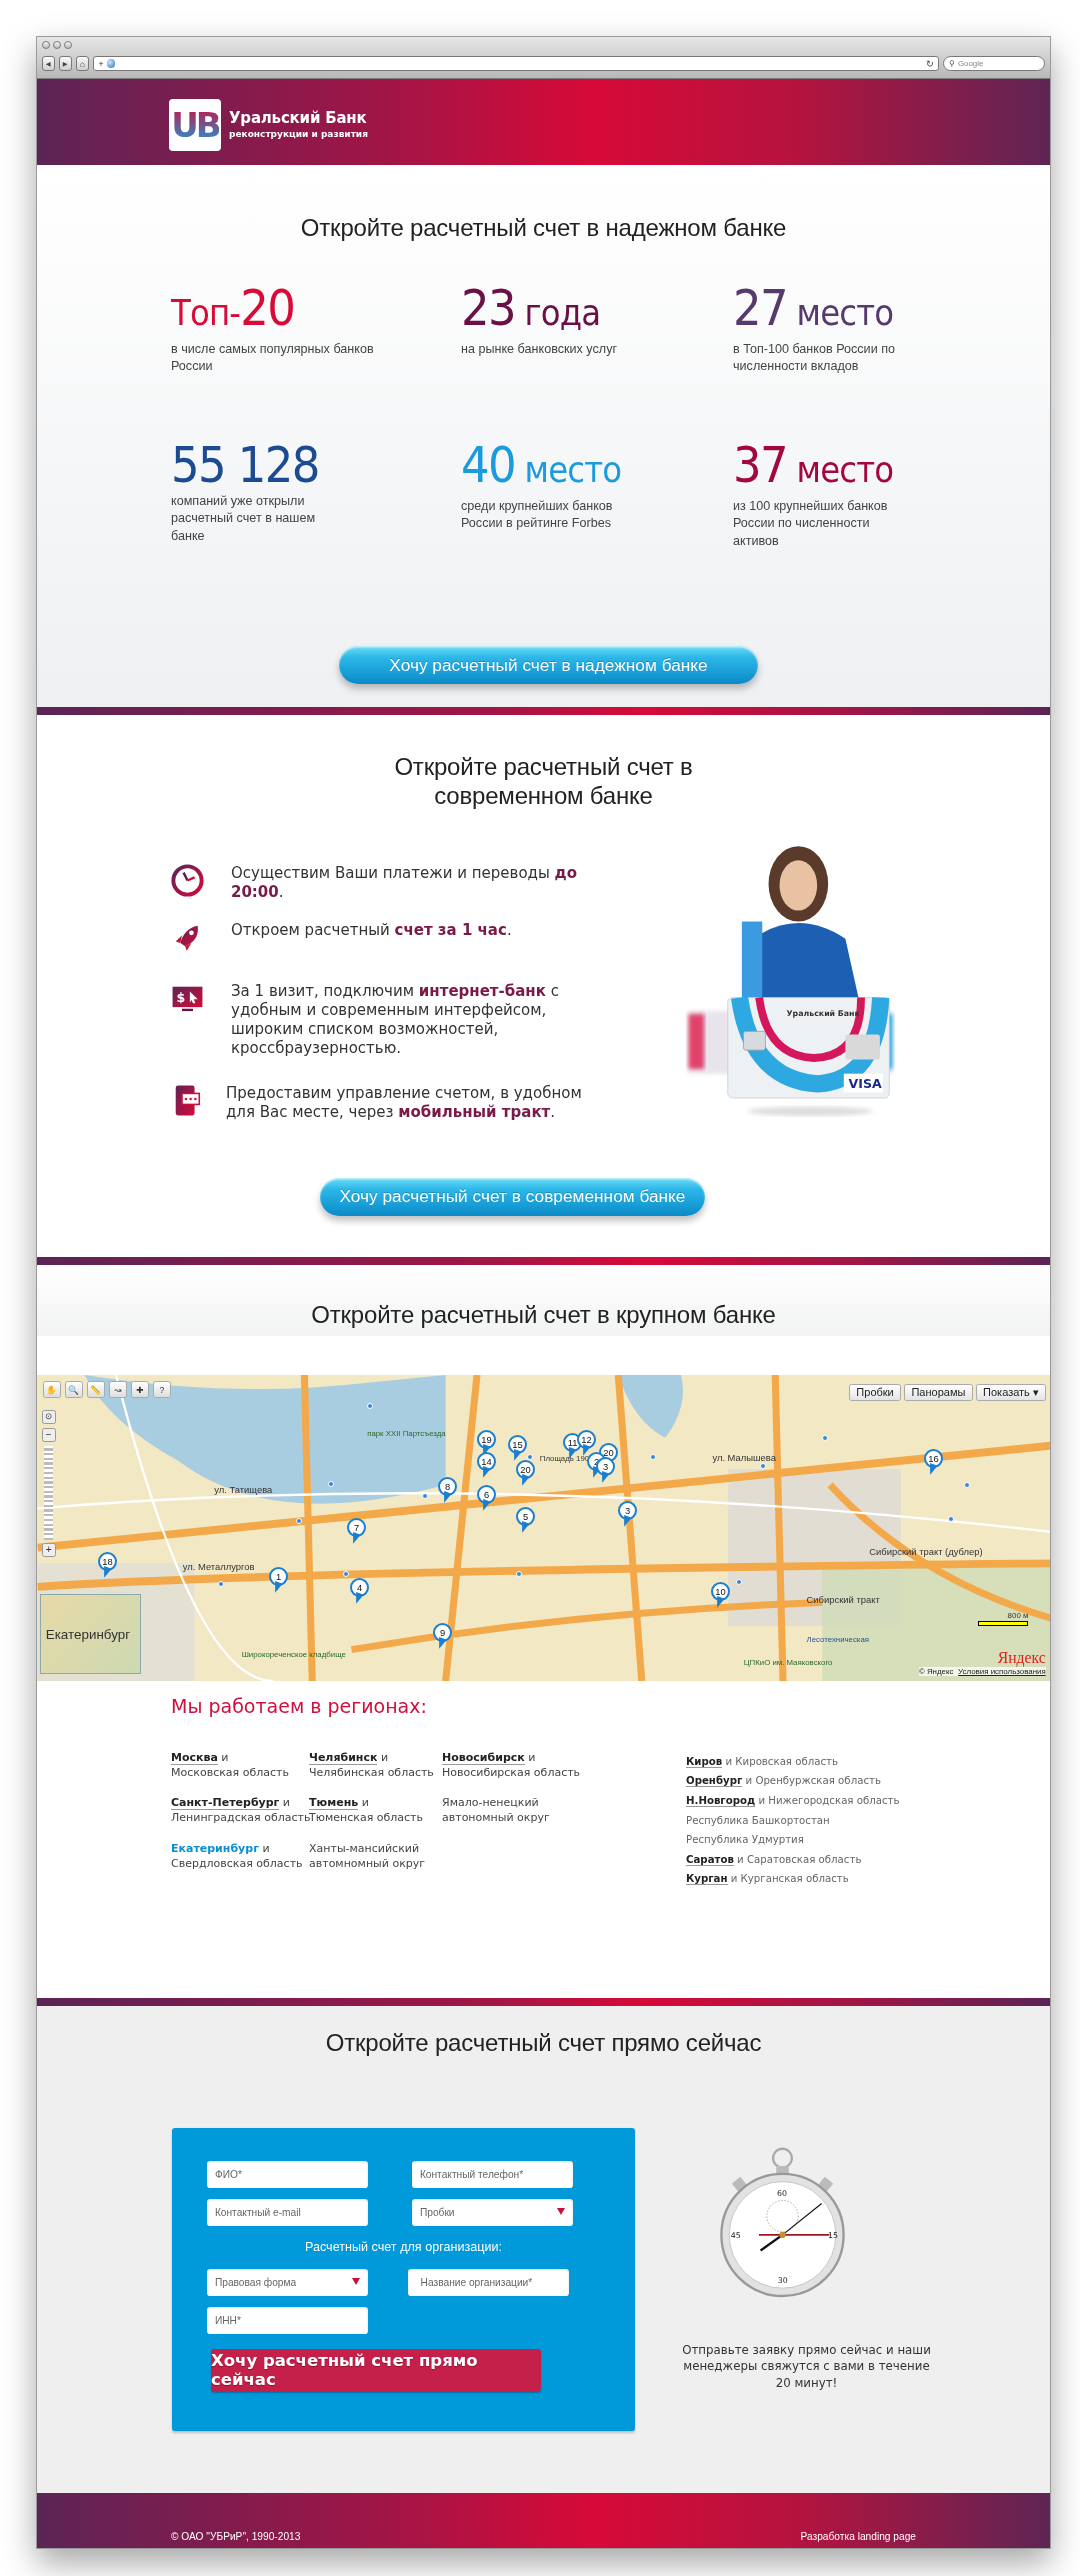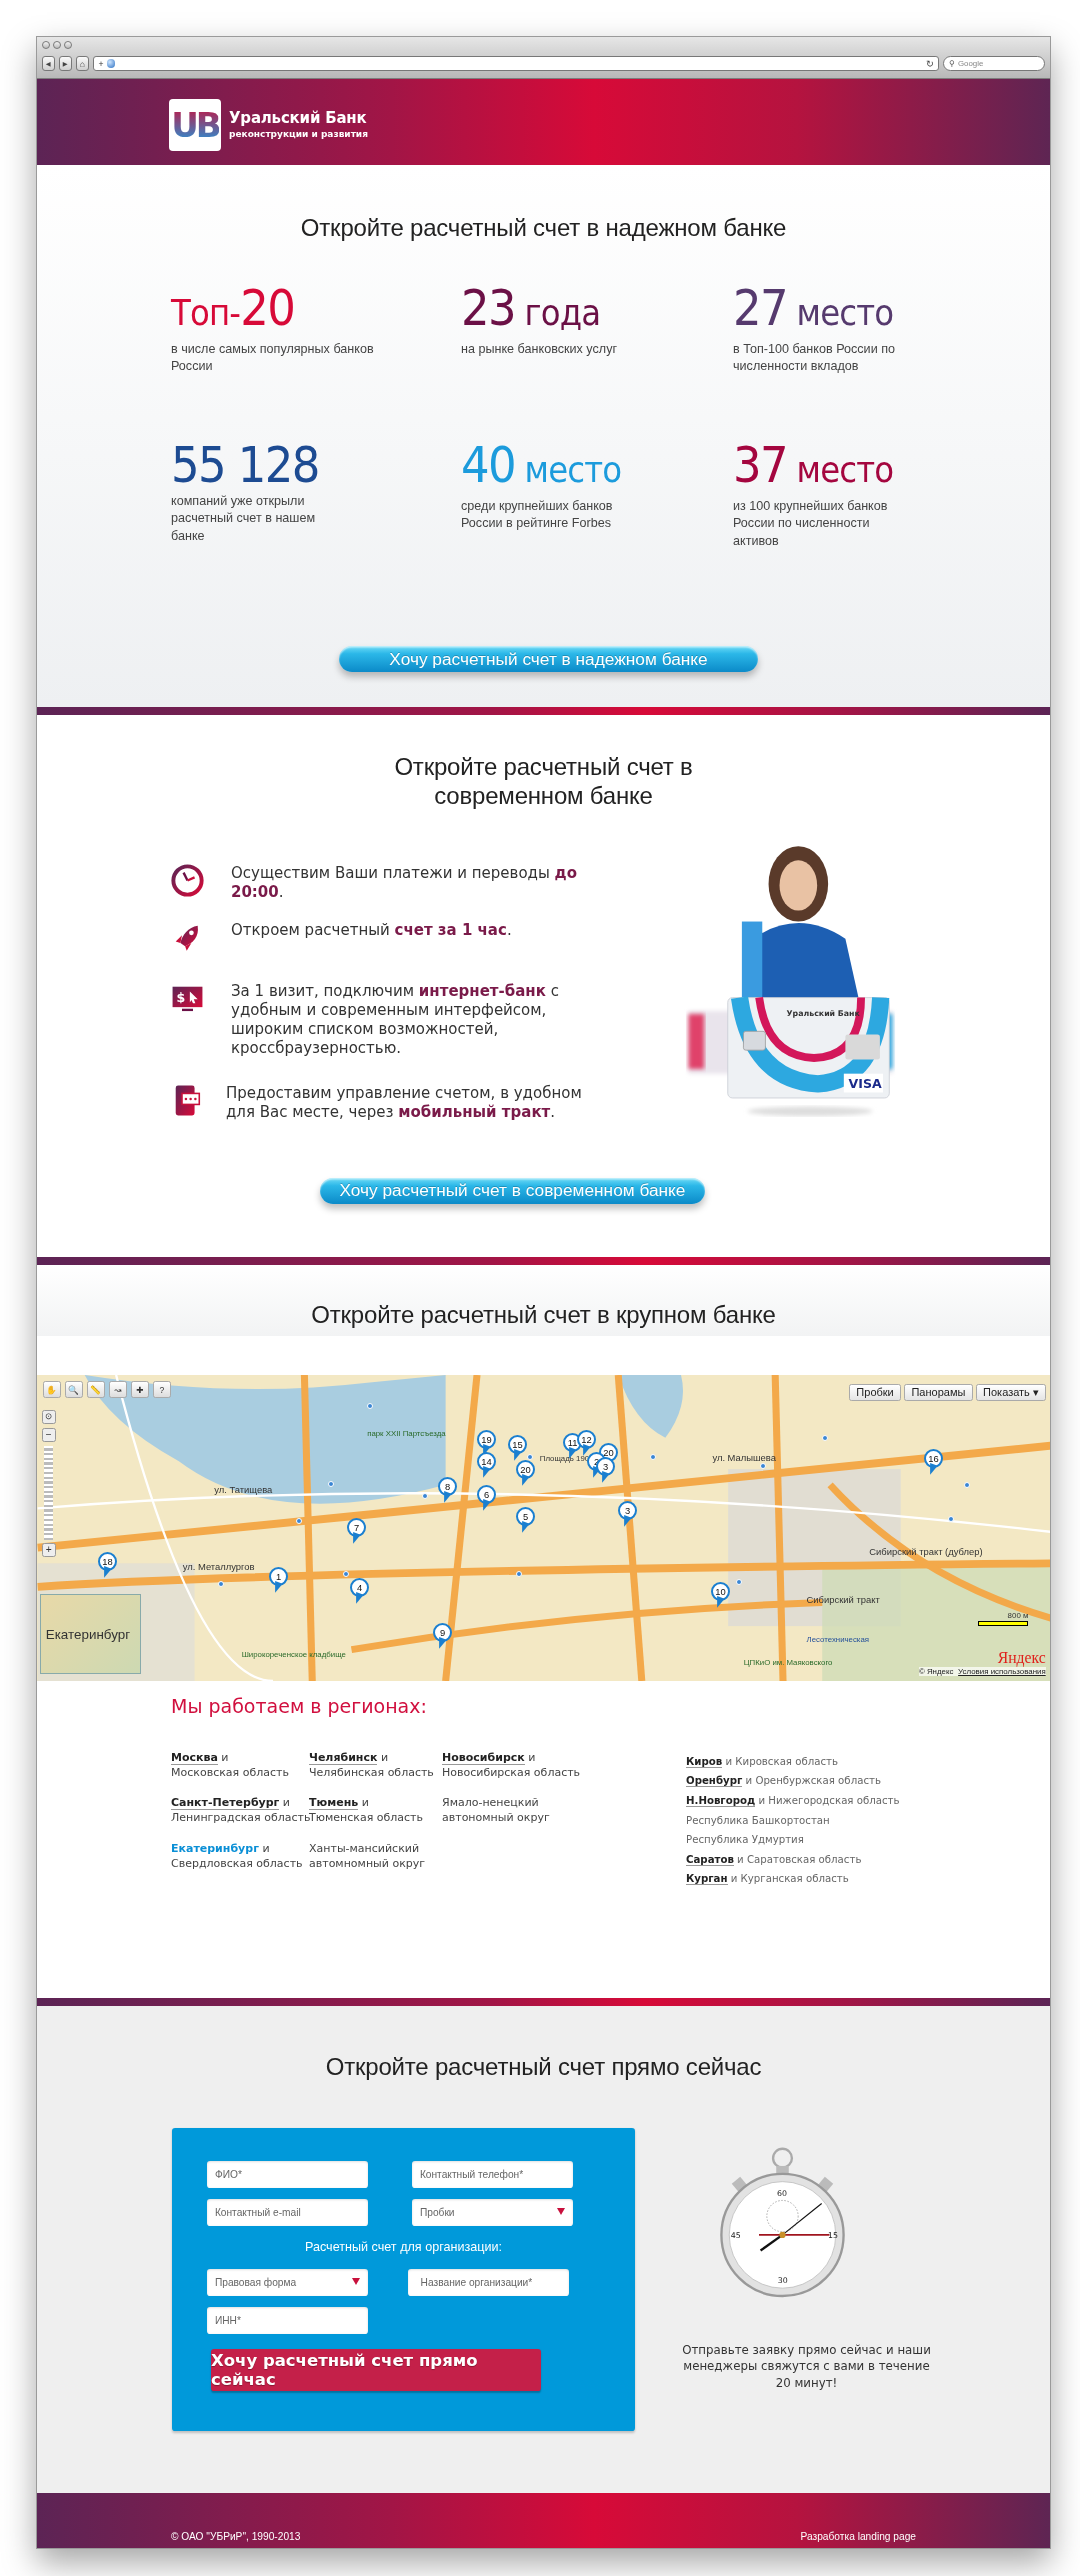--- a/index.html
+++ b/index.html
@@ -20,21 +20,21 @@
 .logo-mark{font-family:"DejaVu Sans",sans-serif;font-weight:bold;font-size:34px;letter-spacing:-3.1px;background:linear-gradient(180deg,#c8103c,#1d9be0);-webkit-background-clip:text;background-clip:text;color:transparent}
 .logo-text{position:absolute;left:192px;top:30px;color:#fff}
 .logo-text .t1{font-family:"DejaVu Sans",sans-serif;font-weight:bold;font-size:15px;letter-spacing:-0.2px}
 .logo-text .t2{font-family:"DejaVu Sans",sans-serif;font-size:9px;font-weight:bold;margin-top:1.6px}
 .sec1{height:542px;background:linear-gradient(#fff,#eef0f2);position:relative}
 h2.sect{font-family:"Liberation Sans",sans-serif;font-weight:normal;font-size:24px;color:#222;text-align:center;letter-spacing:-0.2px;line-height:1.2}
 .stat{position:absolute;width:204px}
 .stat .num{font-family:"DejaVu Sans Condensed","DejaVu Sans",sans-serif;font-size:50px;line-height:50px;letter-spacing:-1.6px;white-space:nowrap}
 .stat .num .small{font-size:36px;letter-spacing:-0.8px}
 .stat .desc{font-size:12.6px;color:#444;line-height:17.3px;margin-top:3.1px}
-.blue-btn{position:absolute;height:26px;border-radius:21px;background:linear-gradient(#6fdcf7 0%,#2bb7e8 30%,#0b8ac8 100%);box-shadow:0 4.7px 7.9px rgba(0,0,0,.25),inset 0 1.6px 1.6px rgba(255,255,255,.6);color:#fff;font-size:17.3px;display:flex;align-items:center;justify-content:center;text-shadow:0 -0.8px 0 rgba(0,0,0,.2);cursor:pointer}
+.blue-btn{position:absolute;height:38px;border-radius:21px;background:linear-gradient(#6fdcf7 0%,#2bb7e8 30%,#0b8ac8 100%);box-shadow:0 4.7px 7.9px rgba(0,0,0,.25),inset 0 1.6px 1.6px rgba(255,255,255,.6);color:#fff;font-size:17.3px;display:flex;align-items:center;justify-content:center;text-shadow:0 -0.8px 0 rgba(0,0,0,.2);cursor:pointer}
 .divider{height:7.9px;background:linear-gradient(90deg,#5c2455,#a21546 45%,#d70a38 60%,#a21546 80%,#5c2455)}
 .sec2{height:542px;background:#fff;position:relative}
 .feat{position:absolute;left:134px;display:flex;gap:27px;width:440px}
 .feat .ic{width:33px;height:33px;flex:none}
 .feat .tx{font-family:"DejaVu Sans",sans-serif;font-size:15px;line-height:19px;color:#333}
 .feat .tx b{color:#7a1a49;font-weight:bold}
 .promo{position:absolute;left:628px;top:114px;width:251px;height:298px}
 .sec3{height:416px;background:linear-gradient(#fff,#f2f3f4 71px,#fff 71px);position:relative}
 .map{position:absolute;left:0;top:110px;width:1015px;height:306px;background:#f3e8c4;overflow:hidden}
 .maptools{position:absolute;left:6.3px;top:6.3px;display:flex;gap:4.7px;z-index:3}
@@ -412,21 +412,21 @@
       <div><span>Республика Башкортостан</span></div>
       <div><span>Республика Удмуртия</span></div>
       <div><b>Саратов</b><span> и Саратовская область</span></div>
       <div><b>Курган</b><span> и Курганская область</span></div>
     </div>
   </div>
 
   <div class="divider"></div>
 
   <div class="sec5">
-    <h2 class="sect" style="padding-top:47px">Откройте расчетный счет прямо сейчас</h2>
+    <h2 class="sect" style="padding-top:23px">Откройте расчетный счет прямо сейчас</h2>
     <div class="form">
       <div class="inp" style="left:35px;top:33px">
           <span>ФИО*</span>
         </div>
       <div class="inp" style="left:240px;top:33px">
           <span>Контактный телефон*</span>
         </div>
       <div class="inp" style="left:35px;top:71px">
           <span>Контактный e-mail</span>
         </div>

